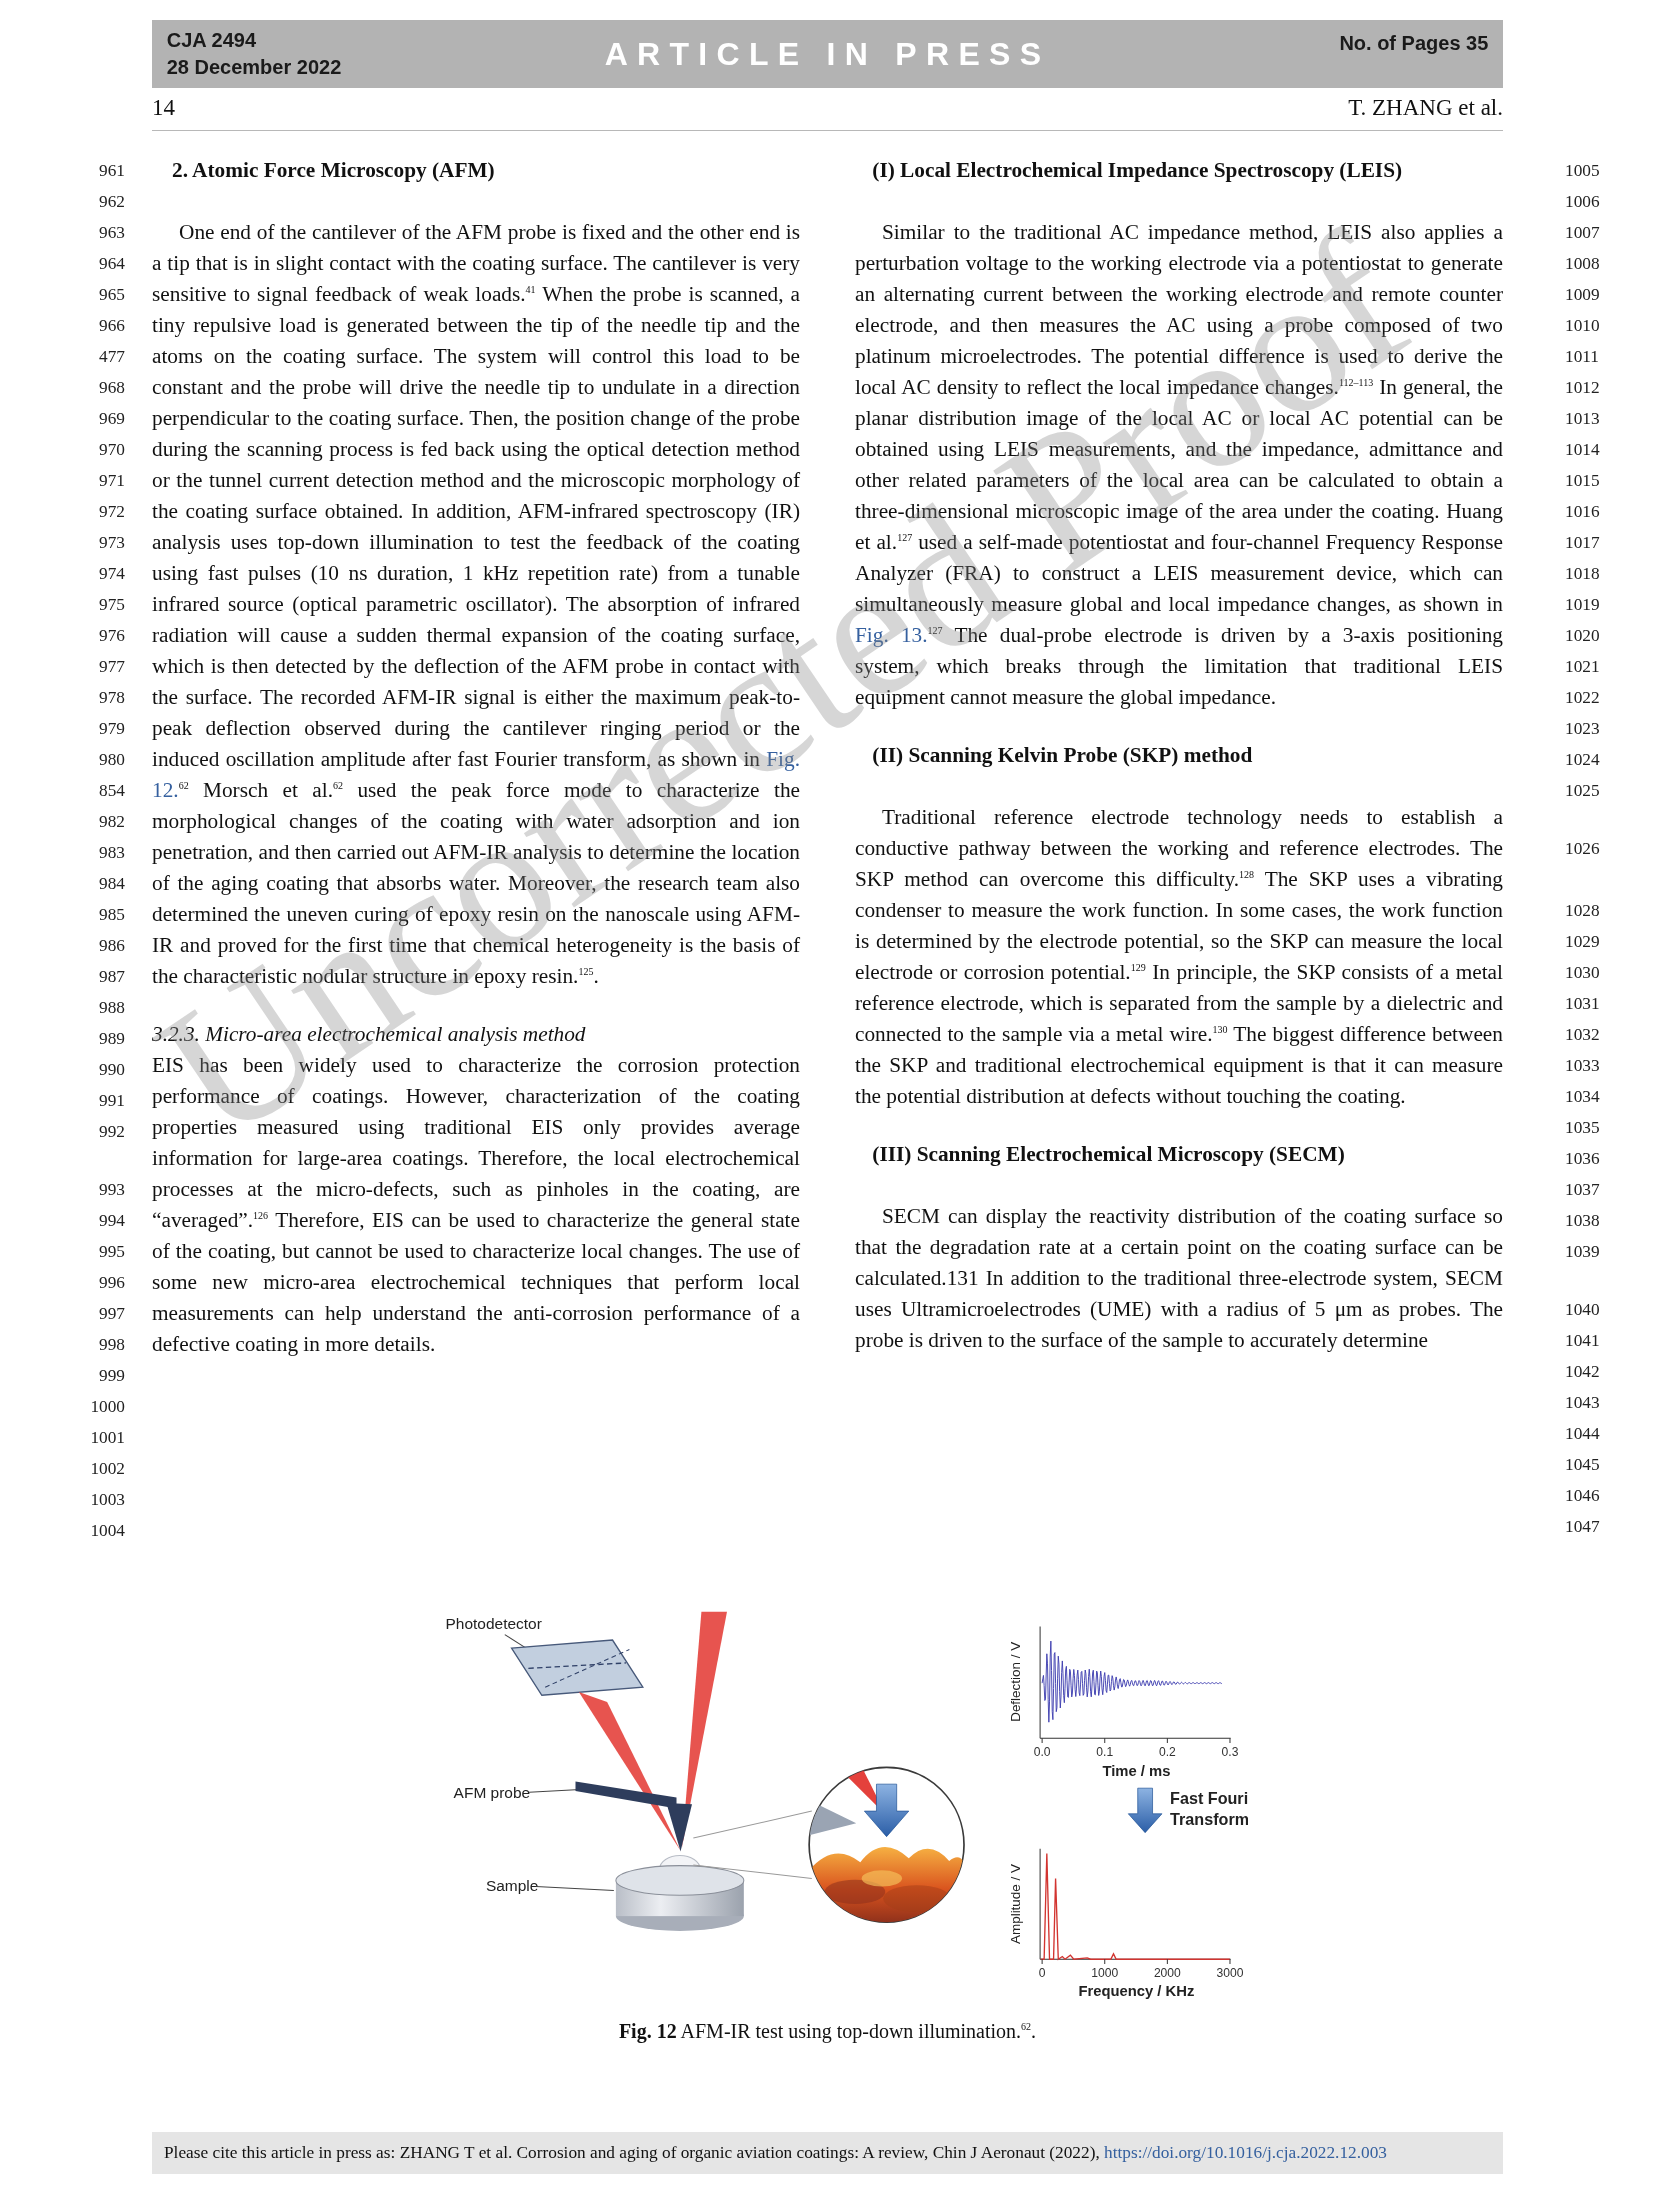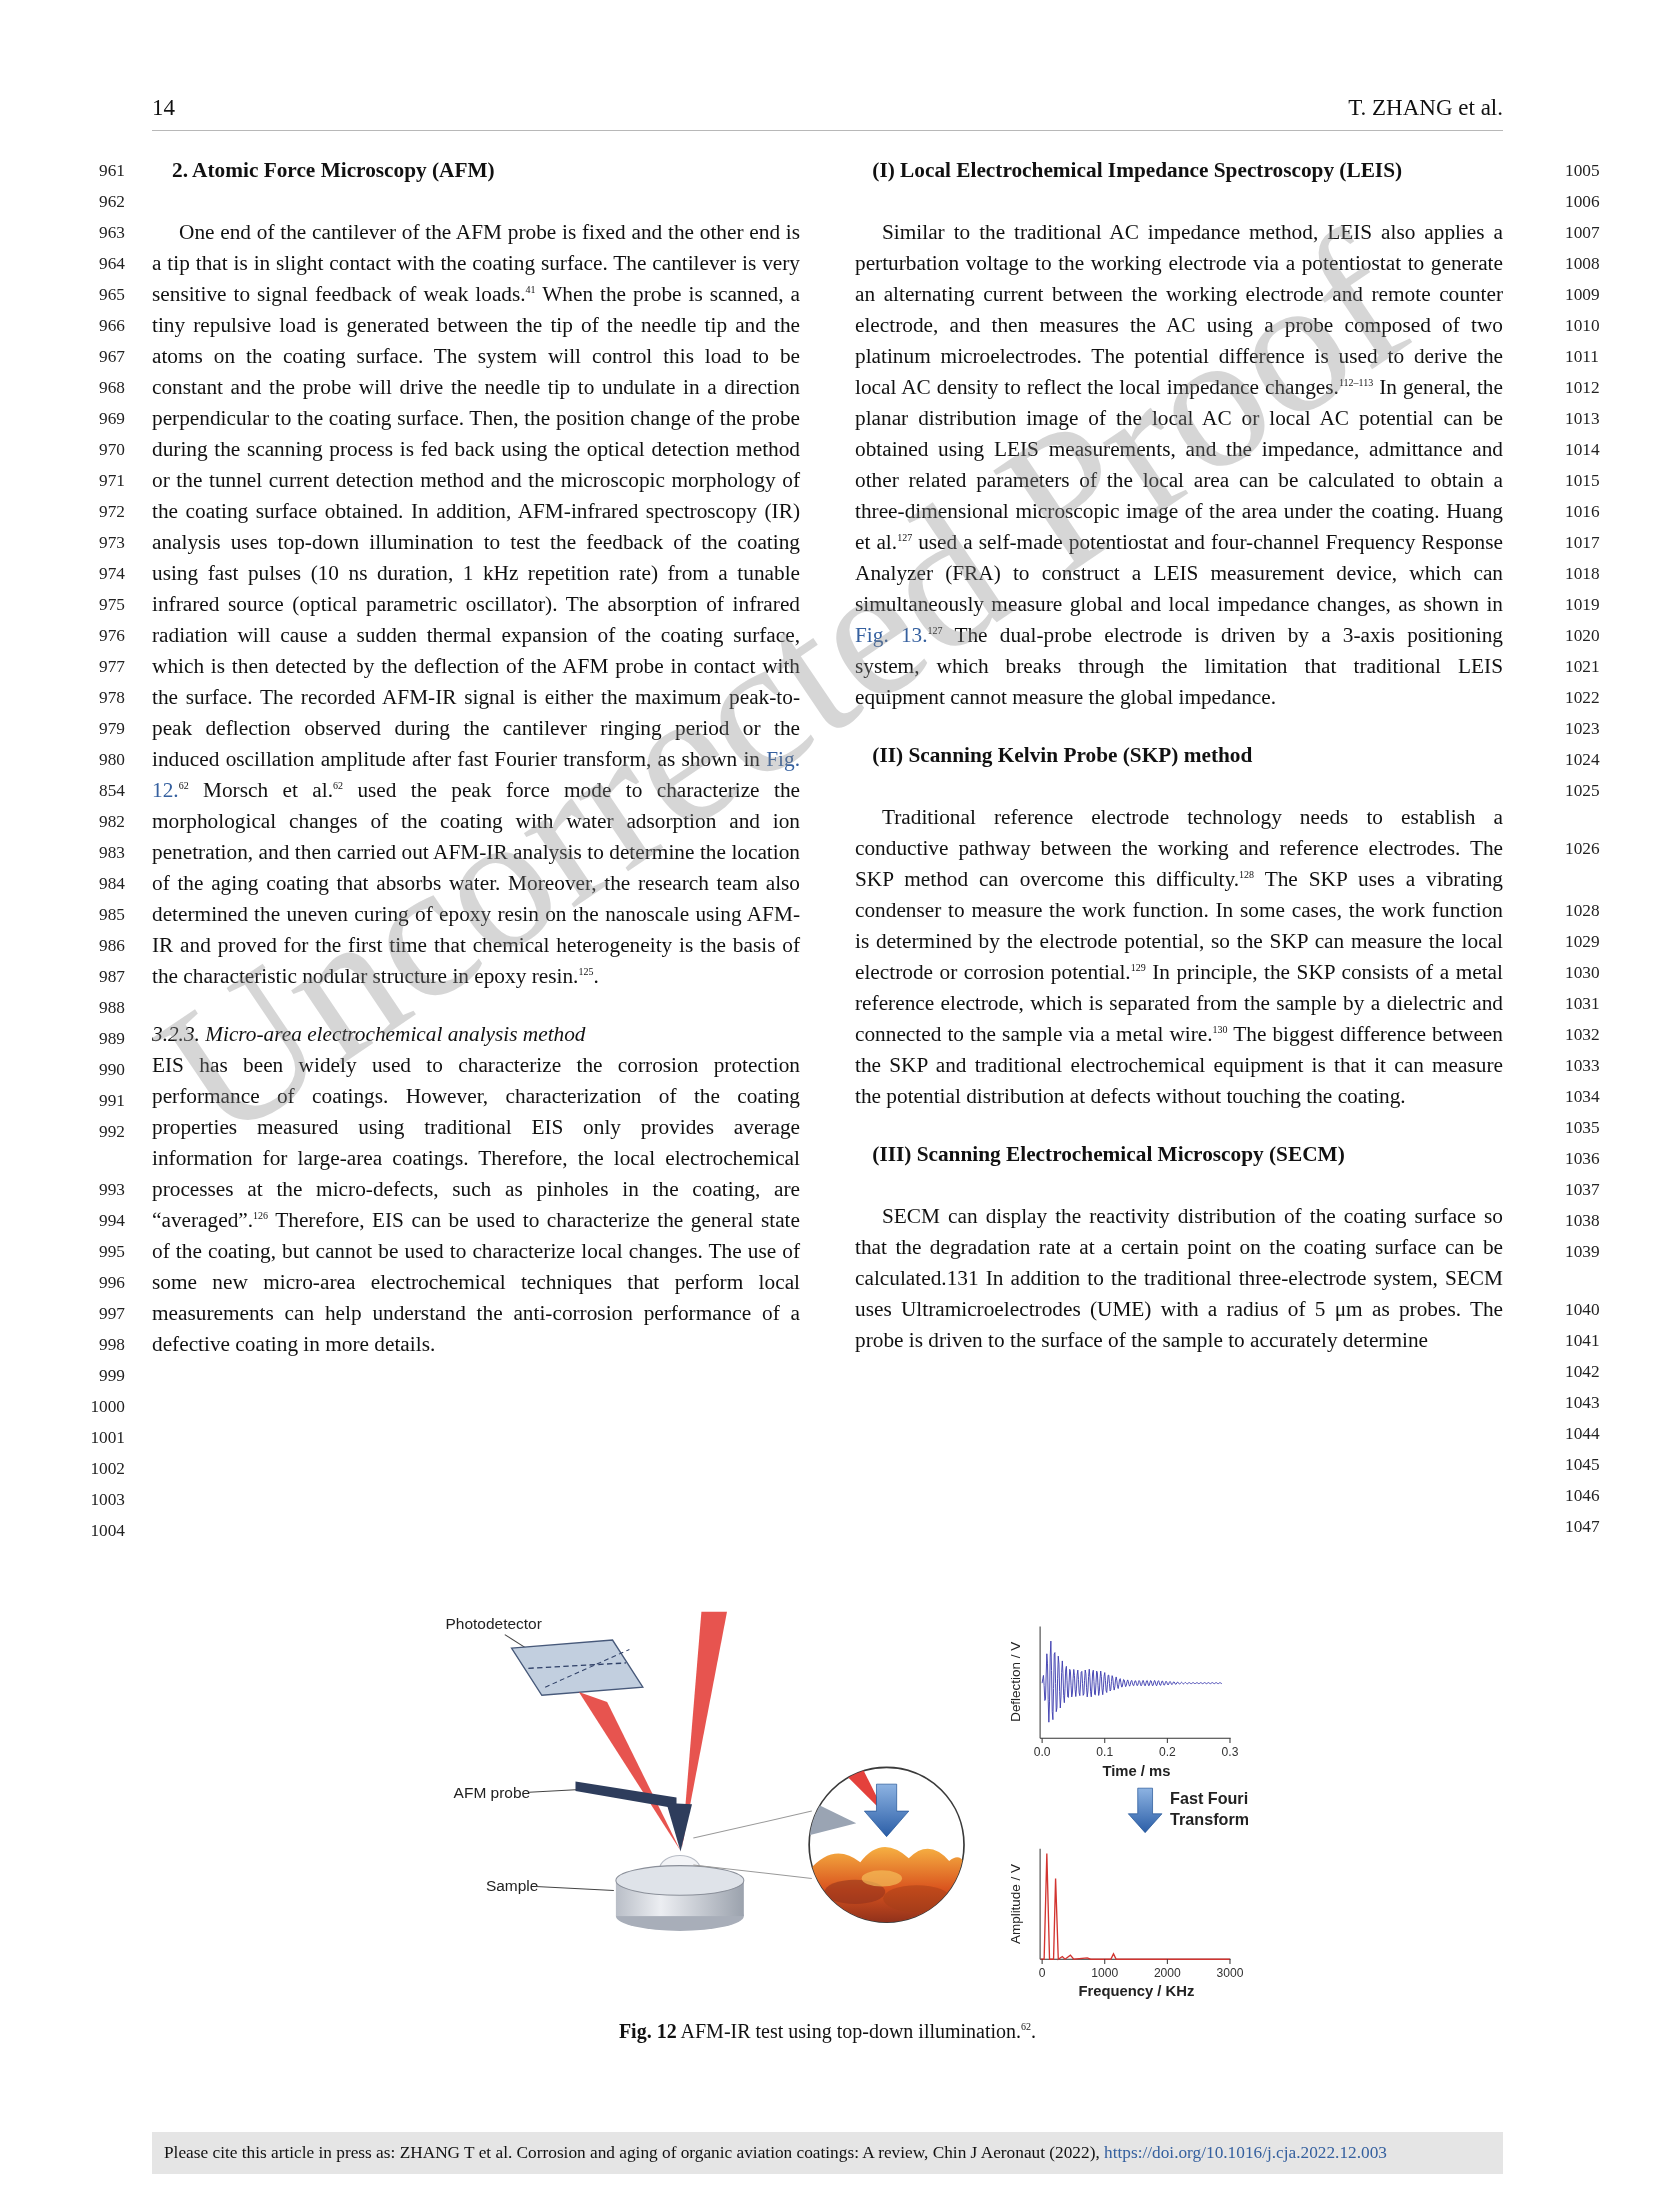--- a/index.html
+++ b/index.html
@@ -60,34 +60,42 @@
   
   .watermark { position:absolute; left:783px; top:687px; width:0; height:0; overflow:visible; pointer-events:none; z-index:6; }
   .watermark span { position:absolute; left:0; top:0; transform:translate(-50%,-50%) rotate(-34deg);
                     font-size:195px; white-space:nowrap; color:rgba(135,135,135,0.34); font-family:"Liberation Serif", serif; }
 </style>
 </head>
 <body>
 
 <div class="page">
 
+  <div class="topbar">
+    <div class="topbar-left">
+      <div>CJA 2494</div>
+      <div>28 December 2022</div>
+    </div>
+    <div class="topbar-center">ARTICLE IN PRESS</div>
+    <div class="topbar-right">No. of Pages 35</div>
+  </div>
 
   <div class="runhead">
     <span>14</span>
     <span>T. ZHANG et al.</span>
   </div>
 
   <div class="gutter gutter-l">
       <div class="gutter-line">961</div>
       <div class="gutter-line">962</div>
       <div class="gutter-line">963</div>
       <div class="gutter-line">964</div>
       <div class="gutter-line">965</div>
       <div class="gutter-line">966</div>
-      <div class="gutter-line">967</div>
+      <div class="gutter-line">477</div>
       <div class="gutter-line">968</div>
       <div class="gutter-line">969</div>
       <div class="gutter-line">970</div>
       <div class="gutter-line">971</div>
       <div class="gutter-line">972</div>
       <div class="gutter-line">973</div>
       <div class="gutter-line">974</div>
       <div class="gutter-line">975</div>
       <div class="gutter-line">976</div>
       <div class="gutter-line">977</div>

